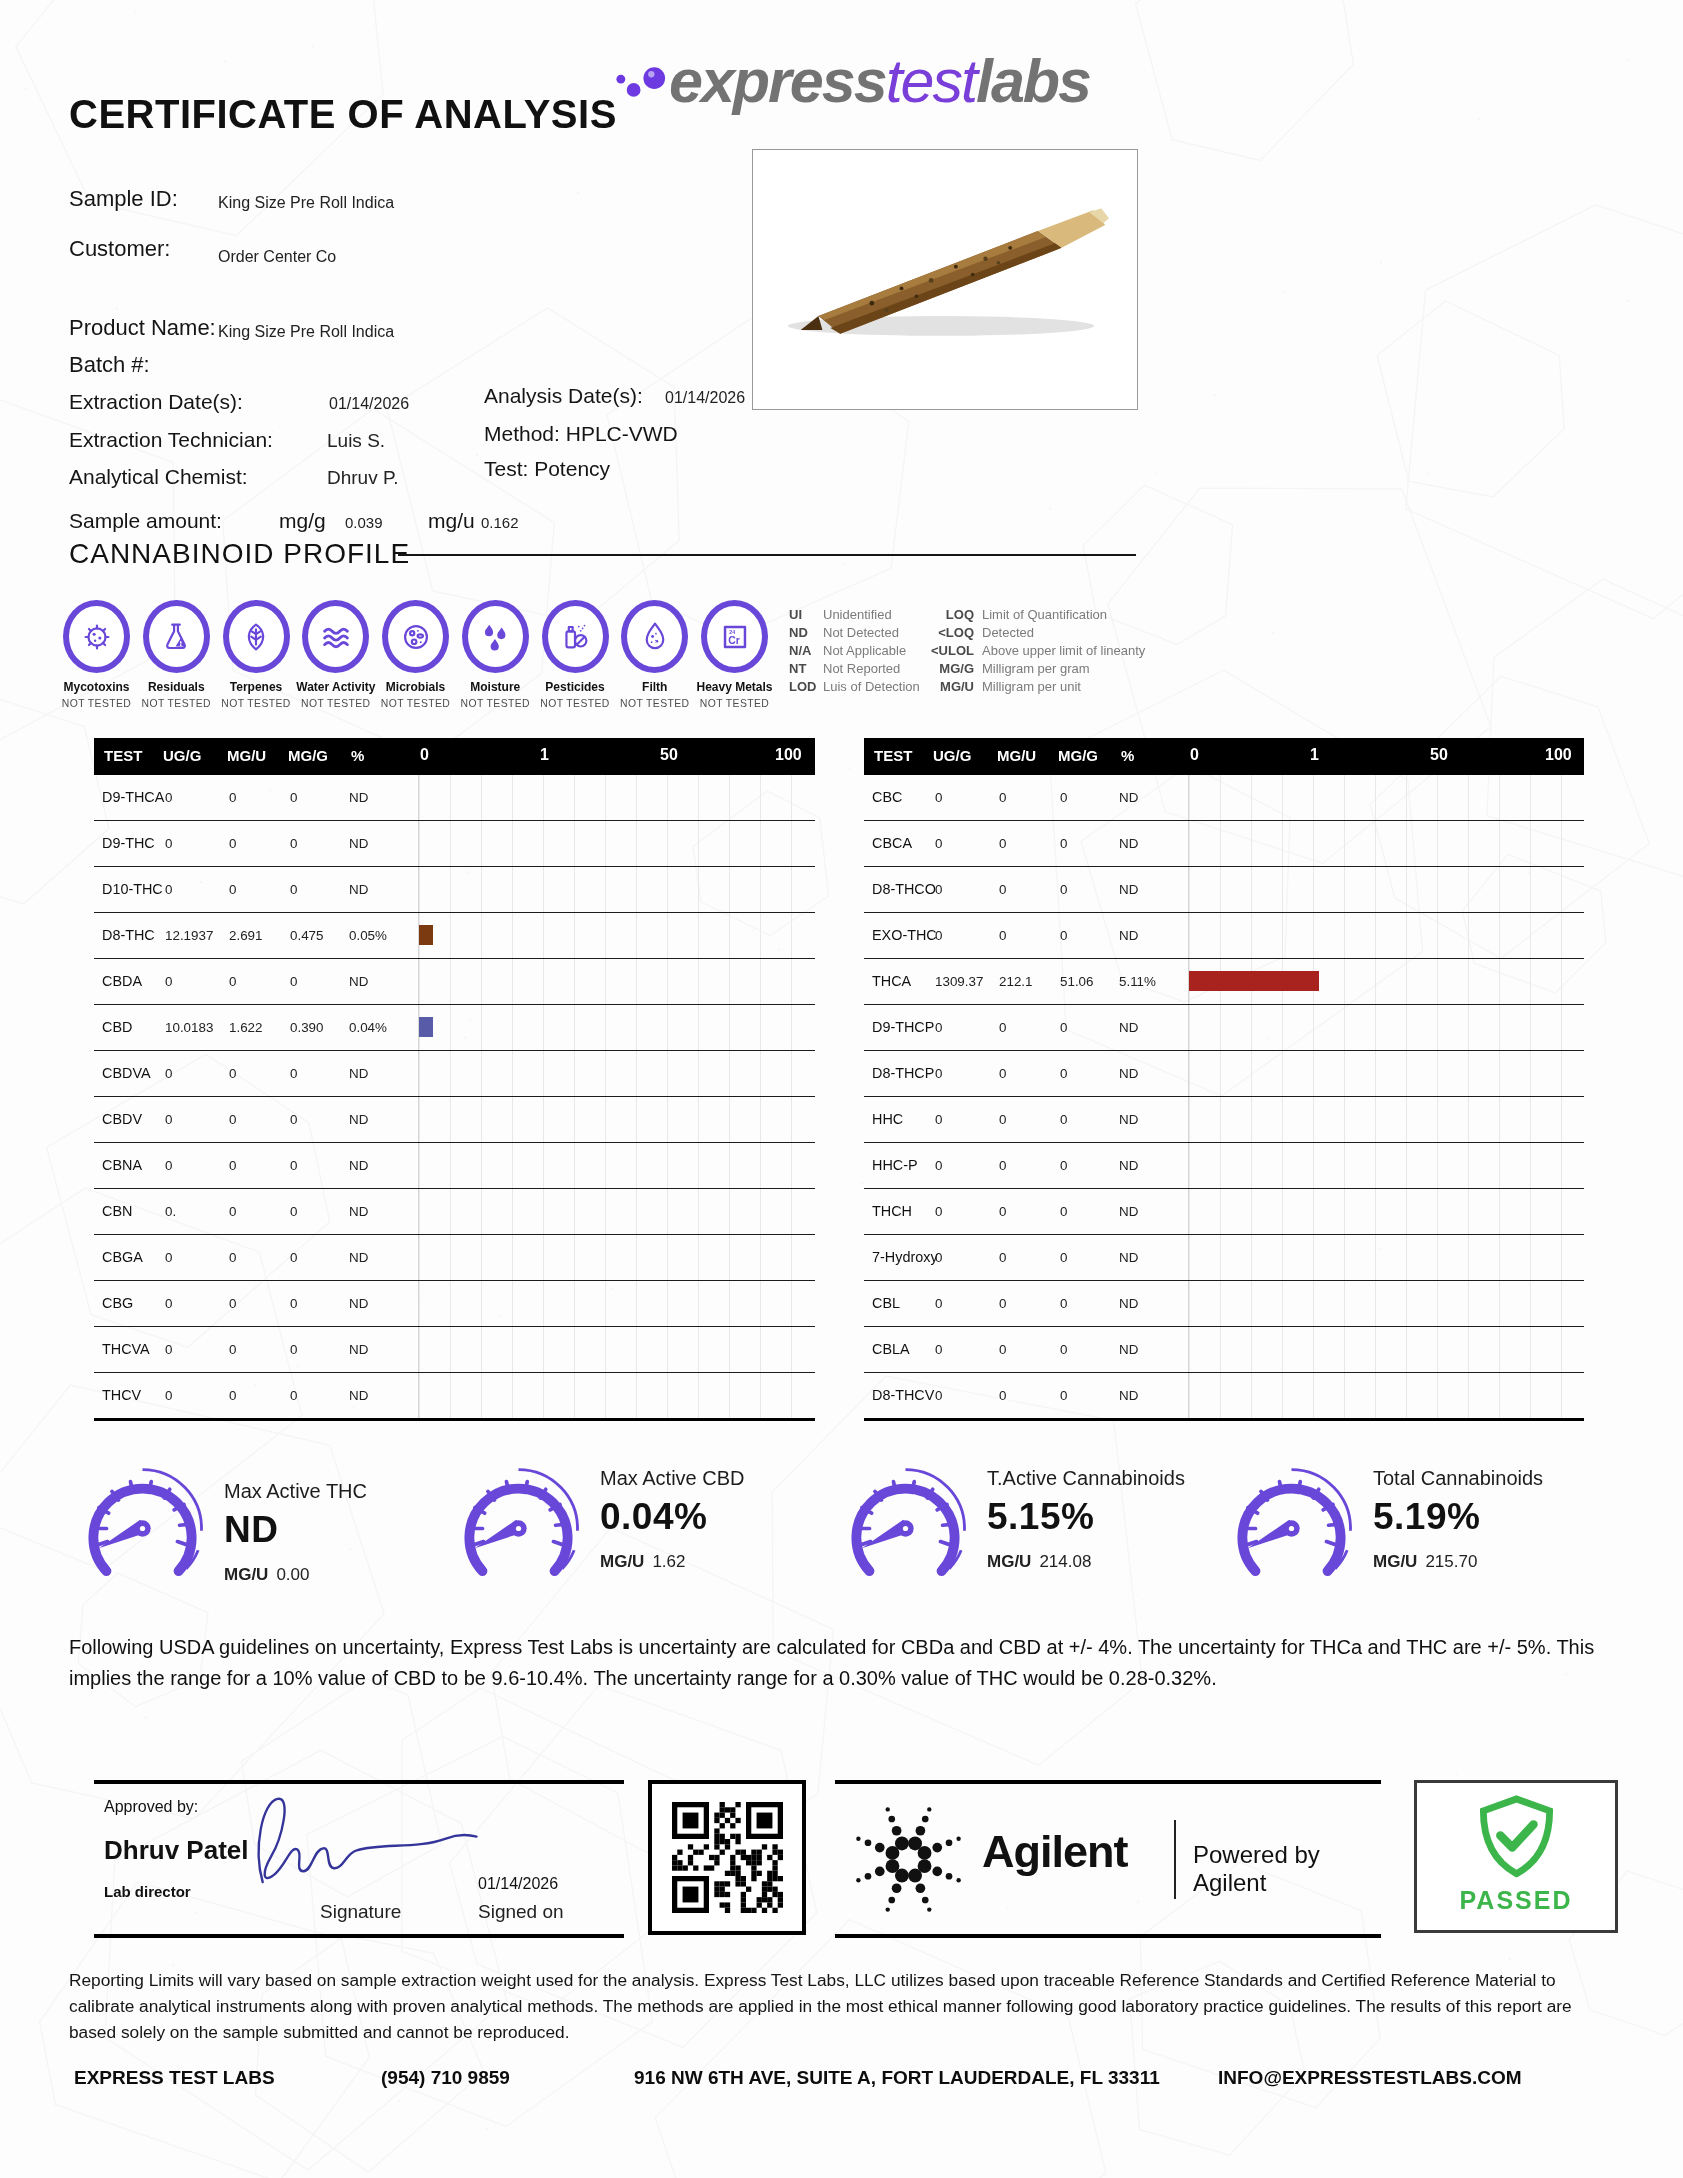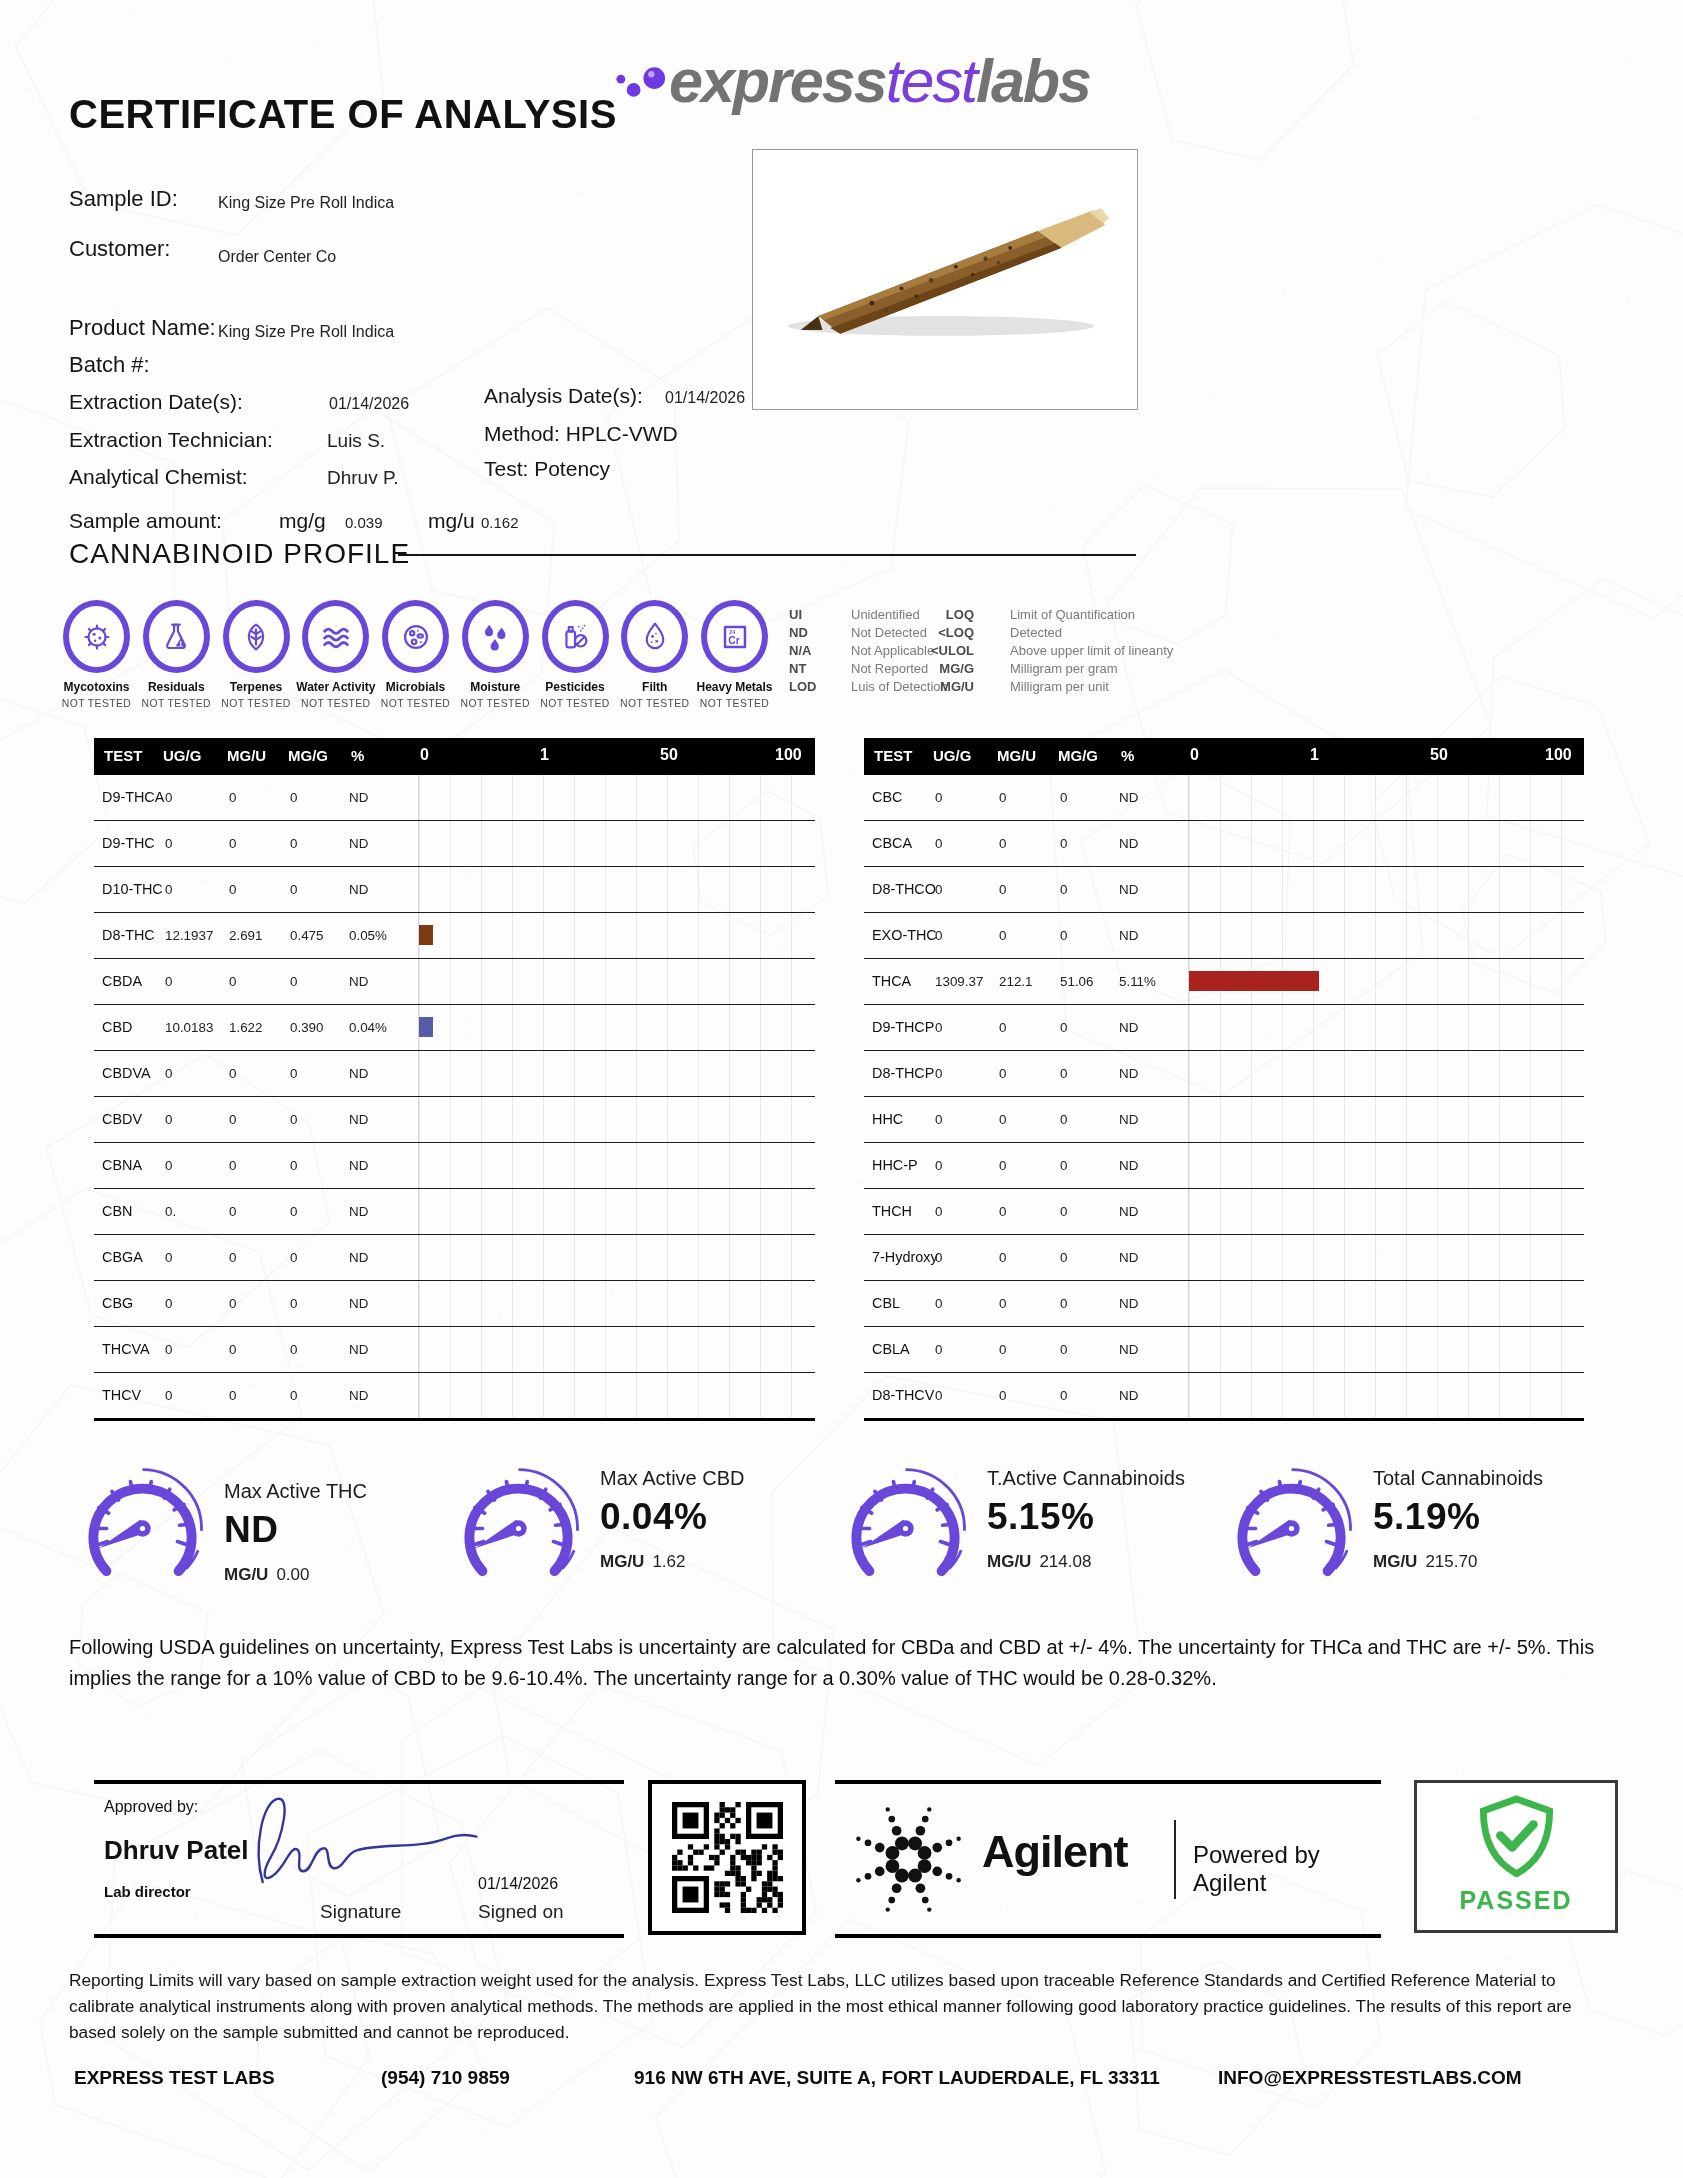--- a/index.html
+++ b/index.html
@@ -29,21 +29,21 @@
   
   #panel-row{left:57px;top:600px;display:flex;width:717px;justify-content:space-between;}
   .panel{width:79px;text-align:center;}
   .pcircle{width:55px;height:61px;border:6px solid #6847d9;border-radius:50%;margin:0 auto;
            display:flex;align-items:center;justify-content:center;background:#fff;}
   .plabel{font-size:12px;font-weight:bold;margin-top:7px;white-space:nowrap;}
   .pstatus{font-size:10.4px;color:#4c4c4c;letter-spacing:0.4px;margin-top:4px;white-space:nowrap;}
 
   
   .legend-col{font-size:13px;line-height:1.0;}
-  .lrow{display:flex;margin-bottom:5px;gap:28px;}
+  .lrow{display:flex;margin-bottom:5px;}
   .labbr{font-weight:bold;color:#4a4a4a;}
   .ldesc{color:#7b7b7b;}
   #legend-left{left:789px;top:608px;}
   #legend-left .labbr{width:34px;}
   #legend-right{left:919px;top:608px;}
   #legend-right .labbr{width:55px;text-align:right;padding-right:8px;}
 
   
   .ctable{position:absolute;}
   .thead{position:relative;height:37px;background:#000;color:#fff;}

